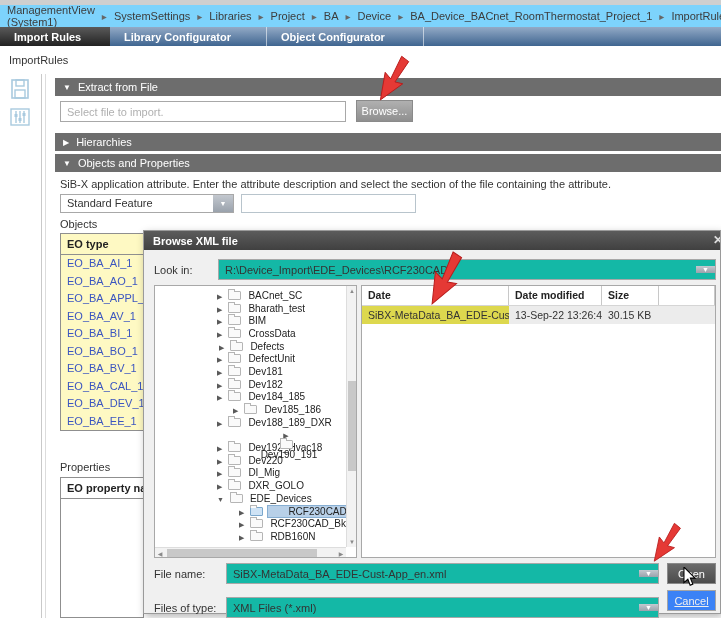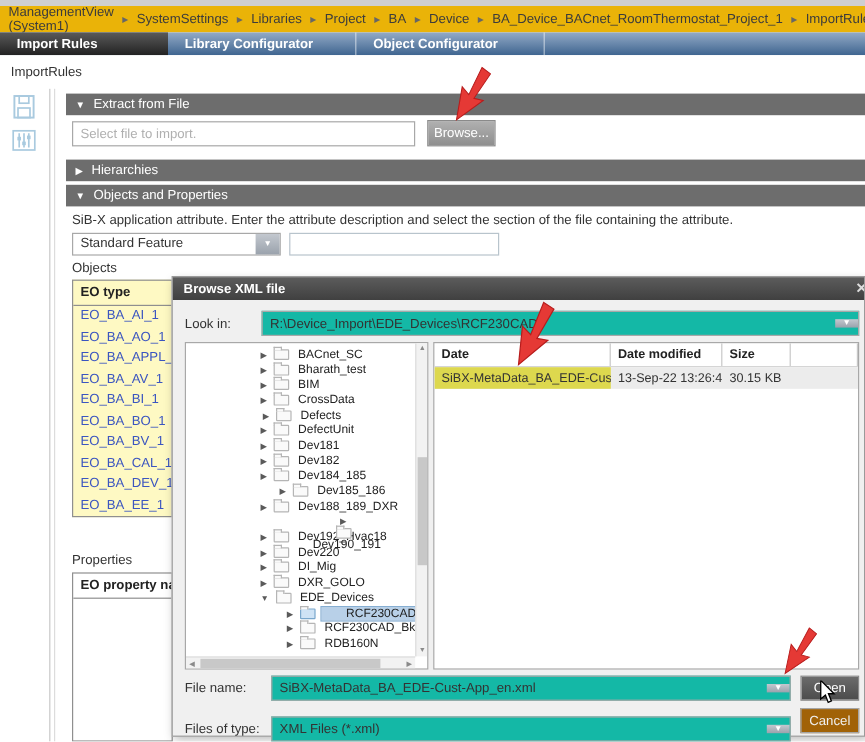--- a/index.html
+++ b/index.html
@@ -2,32 +2,32 @@
 <html><head>
 <meta charset="utf-8">
 <style>
   * { margin:0; padding:0; box-sizing:border-box; }
   html,body { width:721px; height:618px; }
   body { font-family:"Liberation Sans", sans-serif; font-size:11px; color:#333;
          background:#fff; position:relative; overflow:hidden; }
 
   
   .top-strip { position:absolute; left:0; top:0; width:721px; height:5px; background:#cfcfcf; }
-  .breadcrumb { position:absolute; left:0; top:5px; width:721px; height:22px; background:#eab308;
+  .breadcrumb { position:absolute; left:0; top:5px; width:721px; height:22px; background:#7dd3fc;
                 display:flex; align-items:center; padding-left:7px; color:#3c3c3c; }
   .crumb-item { display:flex; align-items:center; }
   .crumb-label { cursor:default; }
   .crumb-sep::before { content:"\25B8"; color:#666; margin:0 7px; font-size:10px; }
   .crumb-item:last-child .crumb-sep { display:none; }
 
   .tabbar { position:absolute; left:0; top:27px; width:721px; height:19px;
             background:linear-gradient(#93aac6,#3f6590); display:flex; }
   .tab { height:19px; display:flex; align-items:center; padding:0 14px;
          color:#fff; font-weight:bold; border-right:1px solid rgba(255,255,255,.55); }
-  .tab.active { background:linear-gradient(#5a5a5a,#222); width:140px; border-right:none;text-align:center; }
+  .tab.active { background:linear-gradient(#5a5a5a,#222); width:110px; border-right:none;text-align:center; }
   .tab:not(.active) { width:157px; }
 
   .page-title-row { position:absolute; left:0; top:46px; width:721px; height:28px; background:#fff; }
   .page-title { position:absolute; left:9px; top:8px; color:#333; }
 
   
   .rail { position:absolute; left:0; top:74px; width:42px; height:544px; background:#fff;
           border-right:1px solid #c9c9c9; }
   .rail::after { content:""; position:absolute; right:-5px; top:0; height:100%; border-right:1px solid #dcdcdc; }
   .rail-icon { position:absolute; left:9px; width:22px; height:22px; }
@@ -107,21 +107,21 @@
   .list-row { display:flex; height:18px; background:#ececec; align-items:center; }
   .list-row .cell { padding:0 6px; white-space:nowrap; overflow:hidden; }
   .cell-name { width:147px; background:#ddd84e; height:18px; line-height:18px; }
   .cell-date { width:93px; } .cell-size { width:57px; }
 
   .row-filename { left:10px; top:332px; width:505px; height:21px; }
   .row-filetype { left:10px; top:359px; width:505px; height:35px; }
   .dlg-btn { position:absolute; left:523px; width:49px; height:21px; border:1px solid #8a8a8a;
              color:#fff; font-family:inherit; font-size:11px; }
   .btn-open { top:332px; background:linear-gradient(#6b6b6b,#4c4c4c); }
-  .btn-cancel { top:359px; background:#a16207; color:#efefef; border-color:#a5a5a5; }
+  .btn-cancel { top:359px; background:#3b82f6; color:#efefef; border-color:#a5a5a5;text-decoration:underline; }
 
   
   .anno { position:absolute; z-index:50; pointer-events:none; }
   .cursor { position:absolute; z-index:60; pointer-events:none; }
 </style>
 </head>
 <body>
 
 <div class="top-strip"></div>
 <div class="breadcrumb">

